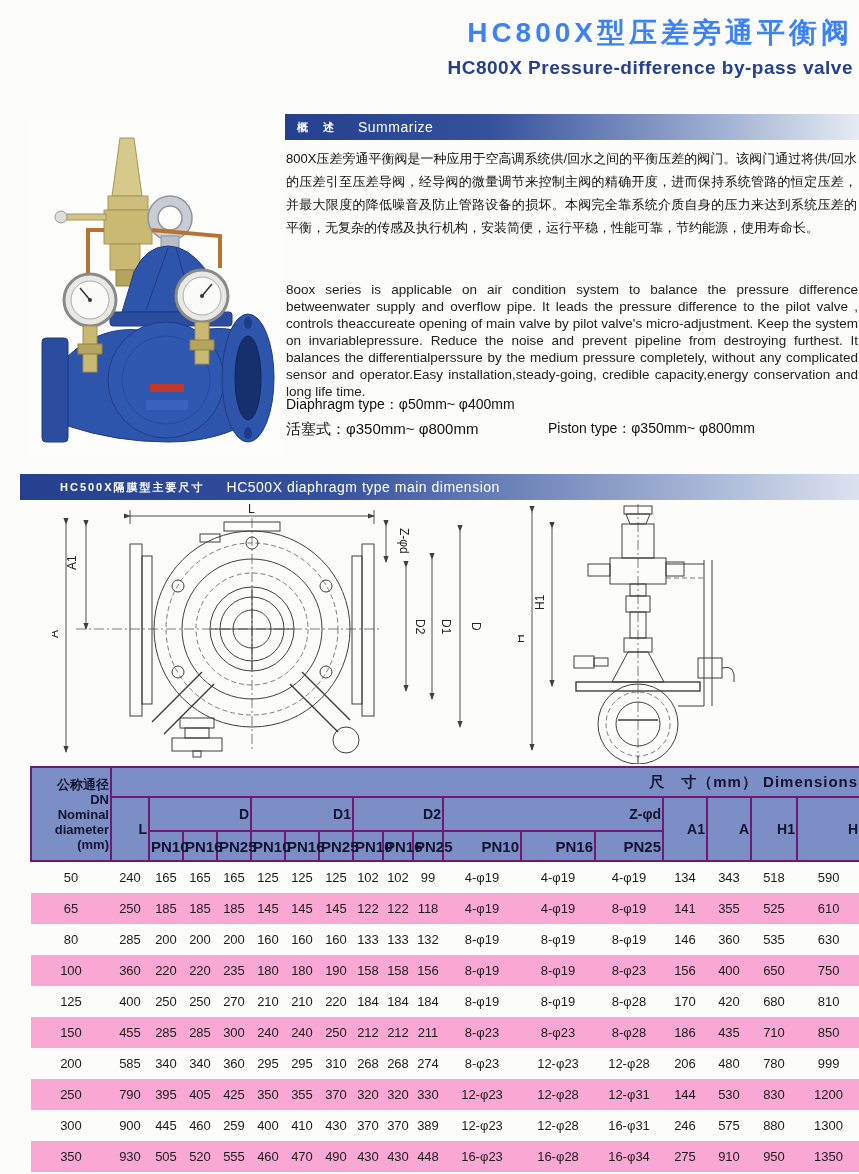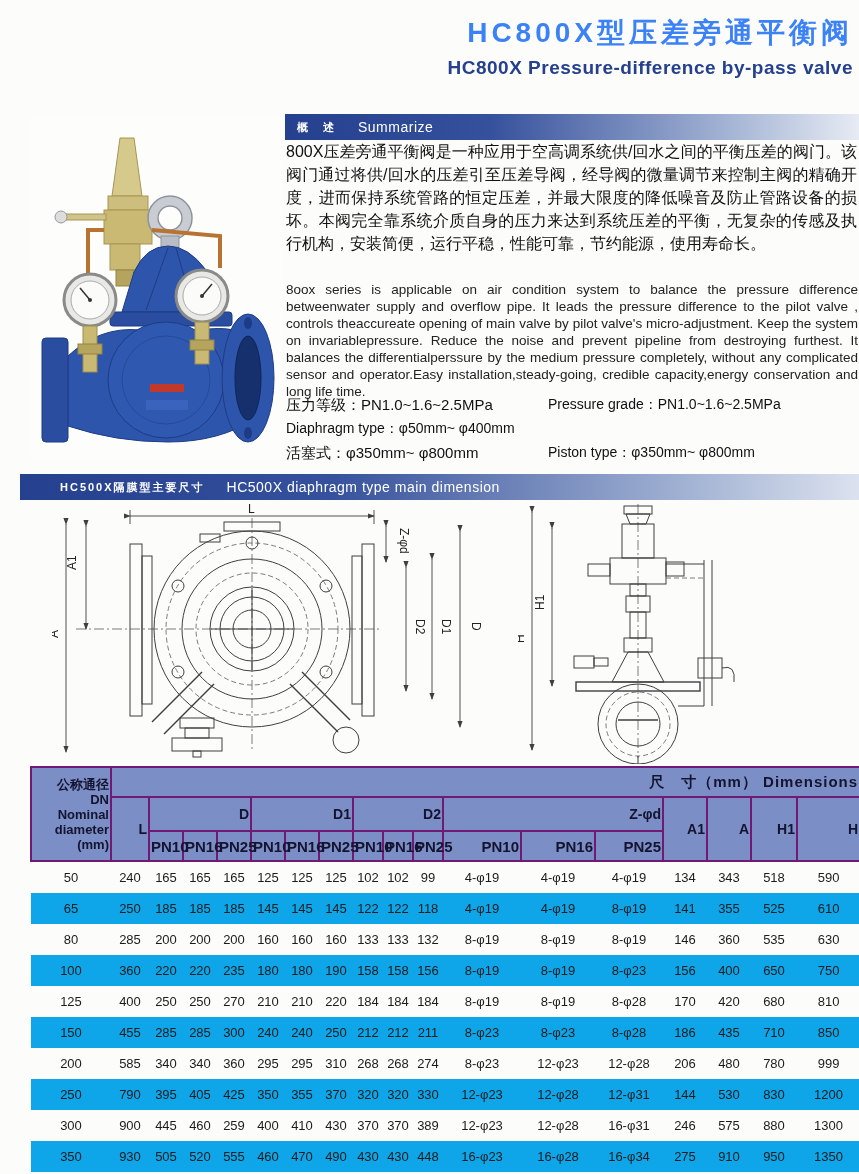--- a/index.html
+++ b/index.html
@@ -23,22 +23,22 @@
   .bar-summary{left:285px;top:114px;width:567px;padding-left:12px;}
   .bar-dims{left:20px;top:474px;width:839px;padding-left:40px;}
   .bar .cn{font-size:11px;font-weight:bold;letter-spacing:2px;}
   .bar .en{font-size:14px;margin-left:22px;letter-spacing:0.5px;}
 
   
   .photo{position:absolute;left:28px;top:118px;width:254px;height:340px;}
 
   
   .para-cn{
-    position:absolute;left:286px;top:140px;width:571px;
-    font-size:16px;line-height:23px;text-align:justify;color:#111;
+    position:absolute;left:286px;top:147px;width:571px;
+    font-size:13px;line-height:23px;text-align:justify;color:#111;
   }
   .para-en{
     position:absolute;left:286px;top:281px;width:572px;
     font-size:13.5px;line-height:17px;text-align:justify;color:#222;
   }
   .specs{position:absolute;left:286px;top:393px;width:572px;}
   .spec-row{display:flex;height:24px;align-items:center;}
   .spec-cn{width:262px;font-size:15px;color:#111;}
   .spec-en{flex:1;font-size:14px;color:#111;}
 
@@ -61,21 +61,21 @@
   }
   .dim-table th{
     background:#7b8ec5;border:2px solid #701a75;
     font-weight:bold;color:#141430;text-align:right;vertical-align:middle;
   }
   .dim-table .dn-cell{white-space:pre-line;font-size:13px;line-height:15px;}
   .dim-table .dims-cell{font-size:15px;height:26px;letter-spacing:1px;}
   .dim-table .grp{font-size:14px;height:30px;}
   .dim-table .pn{font-size:15px;height:26px;margin-top:42px;}
   .dim-table td{text-align:center;height:29px;border:none;}
-  .dim-table tr.stripe{background:#0ea5e9;}
+  .dim-table tr.stripe{background:#f9a8d4;}
 </style>
 </head>
 <body>
 
 <div class="title-block">
   <div class="title-cn">HC800X型压差旁通平衡阀</div>
   <div class="title-en">HC800X Pressure-difference by-pass valve</div>
 </div>
 
 <svg class="photo" viewBox="0 0 254 340">
@@ -132,24 +132,20 @@
 
 <div class="bar bar-summary">
   <span class="cn">概　述</span>
   <span class="en">Summarize</span>
 </div>
 
 <div class="para-cn">800X压差旁通平衡阀是一种应用于空高调系统供/回水之间的平衡压差的阀门。该阀门通过将供/回水的压差引至压差导阀，经导阀的微量调节来控制主阀的精确开度，进而保持系统管路的恒定压差，并最大限度的降低噪音及防止管路设备的损坏。本阀完全靠系统介质自身的压力来达到系统压差的平衡，无复杂的传感及执行机构，安装简便，运行平稳，性能可靠，节约能源，使用寿命长。</div>
 <div class="para-en">8oox series is applicable on  air condition system to balance the pressure difference betweenwater supply and overflow pipe. It leads the pressure difference to the pilot valve , controls theaccureate opening of main valve by pilot valve's micro-adjustment. Keep the system on invariablepressure. Reduce the noise and prevent pipeline from destroying furthest. It balances the differentialperssure by the medium pressure completely, without any complicated sensor and operator.Easy installation,steady-going, credible capacity,energy conservation and long life time.</div>
 
 <div class="specs">
-  <div class="spec-row">
-    <span class="spec-cn"><span>压力等级：</span><span>PN1.0~1.6~2.5MPa</span></span>
-    <span class="spec-en"><span>Pressure grade：</span><span>PN1.0~1.6~2.5MPa</span></span>
-  </div>
   <div class="spec-row">
     <span class="spec-en"><span>Diaphragm type：</span><span>φ50mm~ φ400mm</span></span>
   </div>
   <div class="spec-row">
     <span class="spec-cn"><span>活塞式：</span><span>φ350mm~ φ800mm</span></span>
     <span class="spec-en"><span>Piston type：</span><span>φ350mm~ φ800mm</span></span>
   </div>
 </div>
 
 <div class="bar bar-dims">

